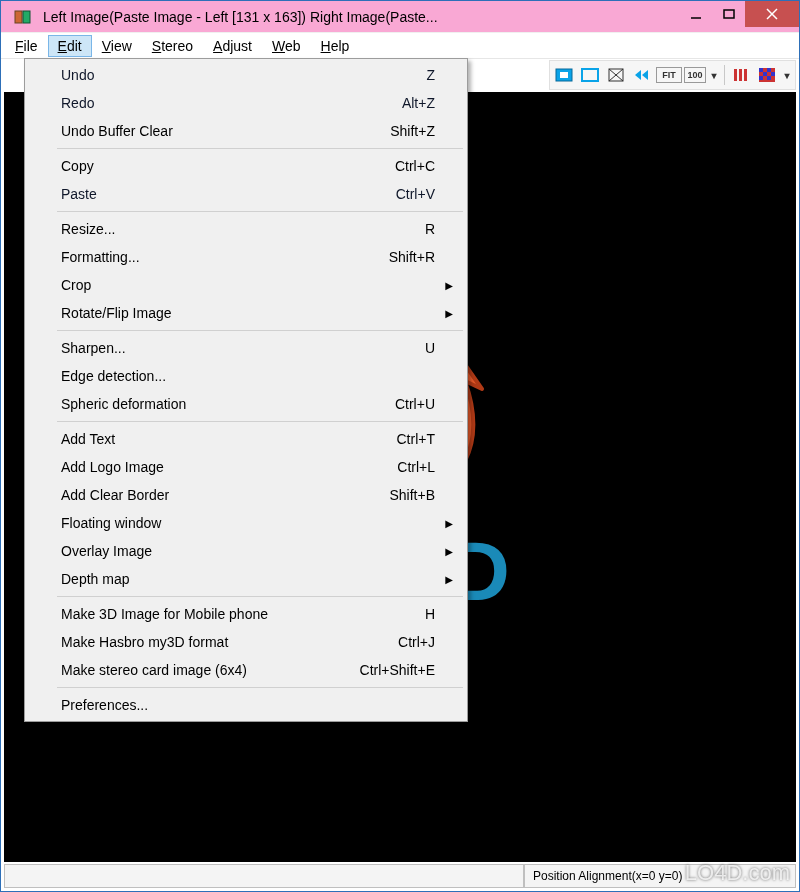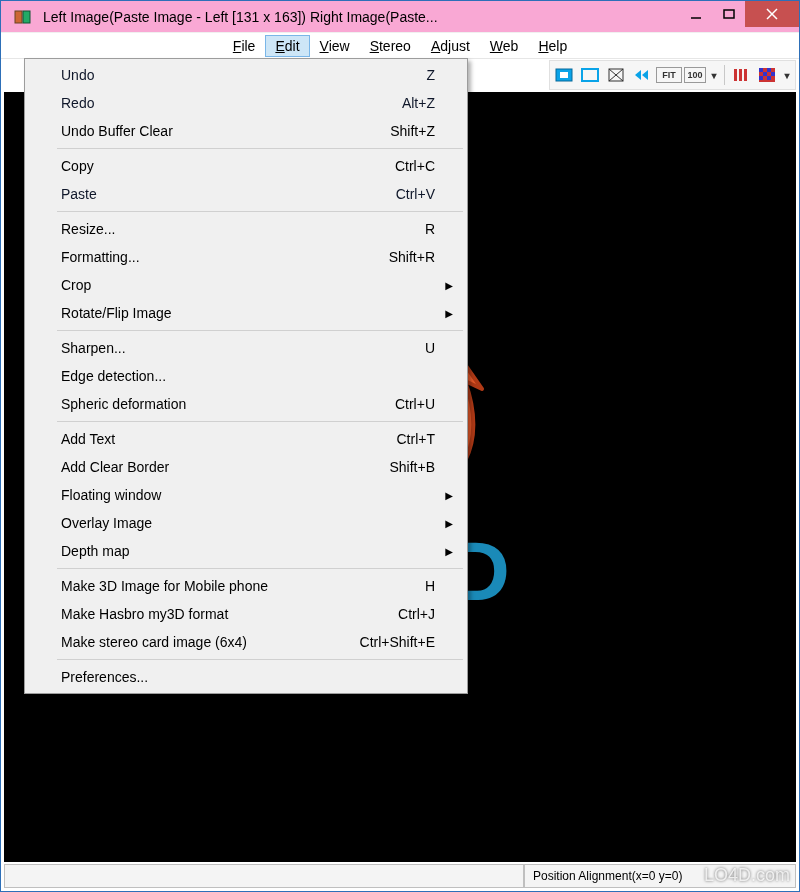--- a/index.html
+++ b/index.html
@@ -9,21 +9,21 @@
 
 .titlebar { height: 32px; background: #f9a8d4; display: flex; align-items: center; border-bottom: 1px solid #f0f0f0; }
 .titlebar-icon { width: 28px; height: 28px; margin-left: 8px; display: flex; align-items: center; justify-content: center; }
 .titlebar-text { flex: 1; font-size: 14px; color: #000; padding-left: 6px; white-space: nowrap; overflow: hidden; text-overflow: ellipsis; }
 .titlebar-btns { display: flex; height: 100%; }
 .titlebar-btn { width: 46px; height: 26px; display: flex; align-items: center; justify-content: center; font-size: 14px; color: #000; cursor: default; }
 .titlebar-btn.min { width:34px; }
 .titlebar-btn.max { width:32px; }
 .titlebar-btn.close { background: #c75050; color:#fff; width:54px; font-size:16px; }
 
-.menubar { height: 26px; background: #fff; display: flex; align-items: center; padding: 0 4px; border-bottom: 1px solid #e6e6e6; font-size:14px;justify-content:center; }
+.menubar { height: 26px; background: #fff; display: flex; align-items: center; padding: 0 4px; border-bottom: 1px solid #e6e6e6; font-size:14px; }
 .menubar-item { padding: 3px 10px; cursor: default; }
 .menubar-item.active { background: #cde6f7; border: 1px solid #7ab6e8; padding: 2px 9px; }
 .menubar-item .ul { text-decoration: underline; }
 
 .toolbar-right { position:absolute; top:60px; right:4px; height:30px; display:flex; align-items:center; gap:2px; padding:2px; background:#f6f6f6; border:1px solid #e0e0e0; z-index:5; }
 .tbtn { width:24px; height:22px; display:flex; align-items:center; justify-content:center; border:1px solid transparent; font-size:10px; font-weight:bold; color:#333; }
 .tbtn svg { display:block; }
 .tsep { width:1px; height:20px; background:#c8c8c8; margin:0 2px; }
 .tbtn.fit { font-size:9px; border:1px solid #999; width:26px; height:16px; }
 .tbtn.hund { font-size:9px; border:1px solid #999; width:22px; height:16px; }
@@ -38,21 +38,21 @@
 .status-cell.left { width:520px; }
 .status-cell.right { flex:1; }
 
 .dropdown { position:absolute; top:58px; left:24px; width:444px; background:#f0f0f0; border:1px solid #9c9c9c; box-shadow: 3px 3px 4px rgba(0,0,0,.3); z-index:100; padding:2px; font-size:14px; }
 .dd-item { display:flex; align-items:center; height:28px; padding:0 30px 0 34px; cursor:default; color:#000; position:relative; }
 .dd-item.disabled { color:#0f172a; }
 .dd-item .shortcut { margin-left:auto; color:inherit; }
 .dd-item .sub-arrow { position:absolute; right:12px; font-size:10px; }
 .dd-sep { height:1px; background:#d0d0d0; margin:3px 2px 3px 30px; }
 
-.watermark { position:absolute; bottom:6px; right:10px; font-size:18px; color:rgba(255,255,255,.78); font-weight:500; z-index:200; text-shadow:0 0 3px rgba(0,0,0,.6);margin-left:8px; }
+.watermark { position:absolute; bottom:6px; right:10px; font-size:22px; color:rgba(255,255,255,.78); font-weight:500; z-index:200; text-shadow:0 0 3px rgba(0,0,0,.6);margin-left:8px; }
 </style>
 </head>
 <body>
 
 <div class="window">
 
   <div class="titlebar">
     <div class="titlebar-icon">
       <svg width="20" height="20" viewBox="0 0 20 20">
         <rect x="2" y="4" width="7" height="12" fill="#c63" stroke="#642" stroke-width="1"></rect>
@@ -215,20 +215,24 @@
     <div class="dd-item">
       <span>Spheric deformation</span>
       <span class="shortcut">Ctrl+U</span>
     </div>
     <div class="dd-sep"></div>
     <div class="dd-item">
       <span>Add Text</span>
       <span class="shortcut">Ctrl+T</span>
     </div>
     <div class="dd-item">
+      <span>Add Logo Image</span>
+      <span class="shortcut">Ctrl+L</span>
+    </div>
+    <div class="dd-item">
       <span>Add Clear Border</span>
       <span class="shortcut">Shift+B</span>
     </div>
     <div class="dd-item">
       <span>Floating window</span>
       <span class="sub-arrow">▶</span>
     </div>
     <div class="dd-item">
       <span>Overlay Image</span>
       <span class="sub-arrow">▶</span>

